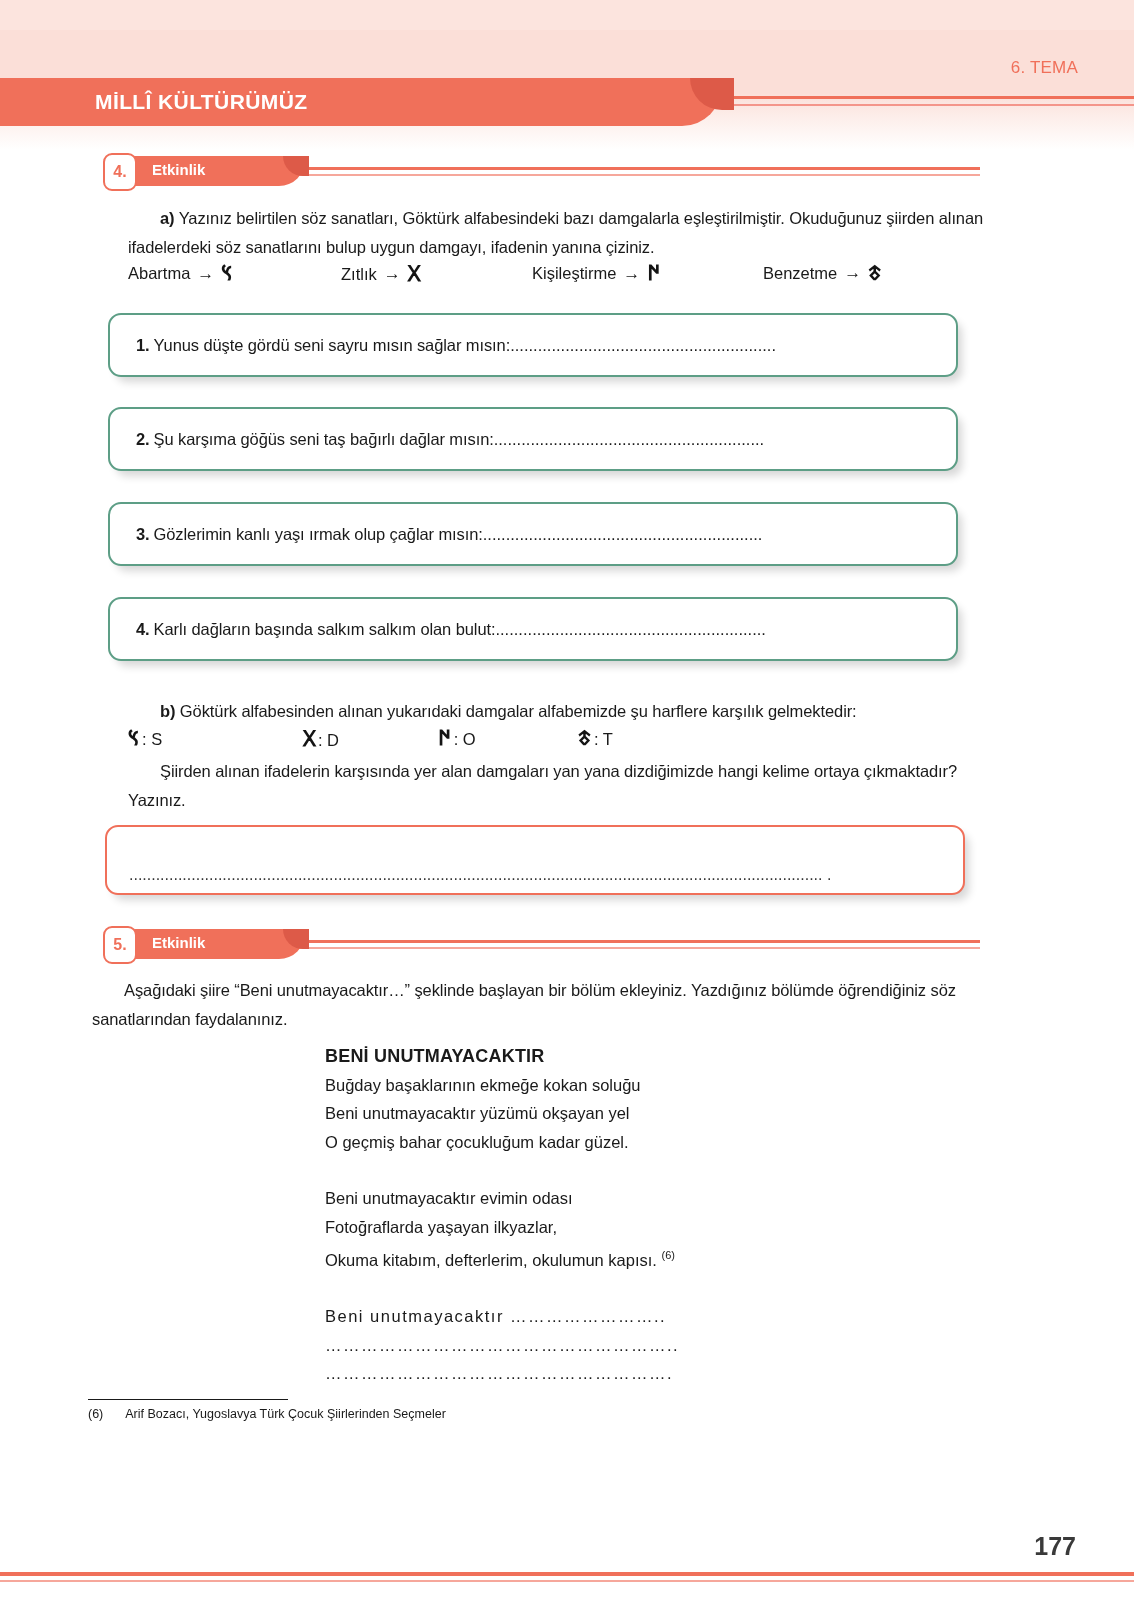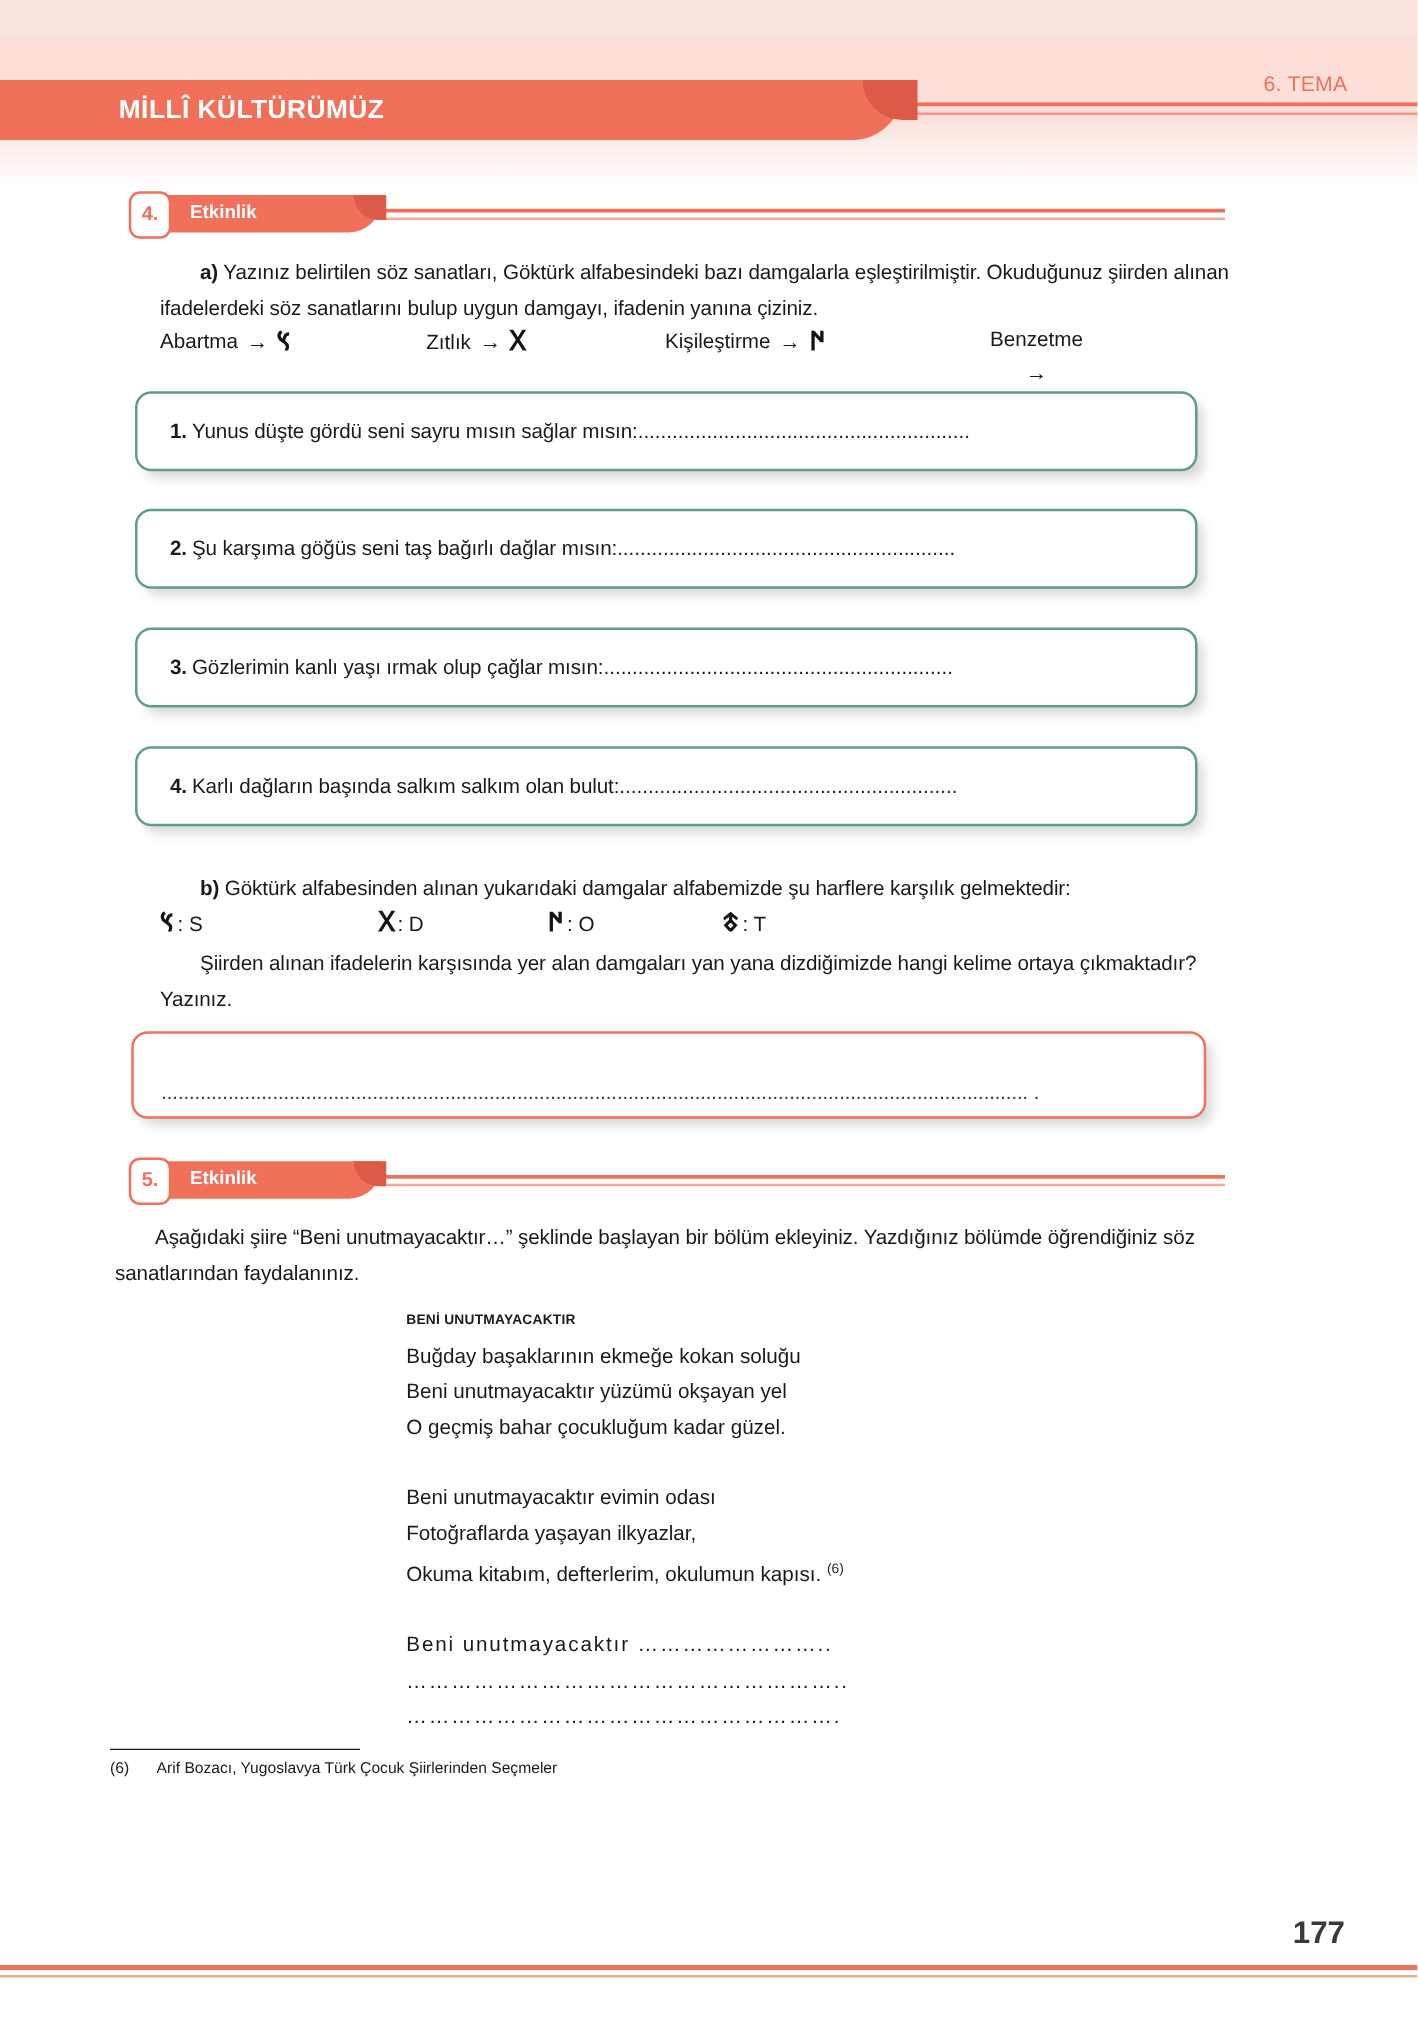--- a/index.html
+++ b/index.html
@@ -24,21 +24,21 @@
 
   
   .tema-label{
     position:absolute; right:56px; top:58px;
     font-size:17px; font-weight:normal; color:#f0705a;
     letter-spacing:.2px;
     font-family:"Liberation Sans", sans-serif;
   }
 
   
-  .banner-wrap{ position:absolute; left:0; top:64px; width:1026px; height:48px; }
+  .banner-wrap{ position:absolute; left:0; top:78px; width:1026px; height:48px; }
   .banner-rules{
     position:absolute; left:700px; top:18px; width:434px; height:24px;
   }
   .banner-rule{
     position:absolute; left:0; height:3px; background:#f0705a; width:434px;
   }
   .banner-rule.r1{ top:0px; }
   .banner-rule.r2{ top:8px; height:2px; background:#f4958a; }
   .banner-body{
     position:absolute; left:0; top:0; width:722px; height:48px;
@@ -164,21 +164,21 @@
   .lettermap-item .lm-letter{ font-size:16.5px; }
 
   
   .poem{
     position:absolute; left:325px; top:1042px; width:520px;
     font-family:"Liberation Sans", sans-serif;
     font-size:16.5px;
     color:#1a1a1a;
     line-height:28.5px;
   }
-  .poem-title{ font-weight:bold; font-size:11px; letter-spacing:.2px; }
+  .poem-title{ font-weight:bold; font-size:18px; letter-spacing:.2px; }
   .poem-line{ white-space:nowrap; }
   .poem-gap{ height:28px; }
   .sup{ font-size:11px; vertical-align:super; }
   .poem-dots{ letter-spacing:1.5px; }
 
   
   .footnote-rule{
     position:absolute; left:88px; top:1399px; width:200px; height:1.4px; background:#1a1a1a;
   }
   .footnote{
@@ -239,21 +239,21 @@
   <div class="rune-item" style="left:213px;">
     <span>Zıtlık</span>
     <span class="arrow">→</span>
     <span class="rune rune-d">𐰓</span>
   </div>
   <div class="rune-item" style="left:404px;">
     <span>Kişileştirme</span>
     <span class="arrow">→</span>
     <span class="rune rune-o">𐰇</span>
   </div>
-  <div class="rune-item" style="left:664px;flex-direction:column;">
+  <div class="rune-item" style="left:635px;">
     <span>Benzetme</span>
     <span class="arrow">→</span>
     <span class="rune rune-t">𐱃</span>
   </div>
 </div>
 
 <div class="verse-box" style="top:313px;">
   <div class="verse-text">
     <b>1.</b>
     <span>Yunus düşte gördü seni sayru mısın sağlar mısın:</span>

